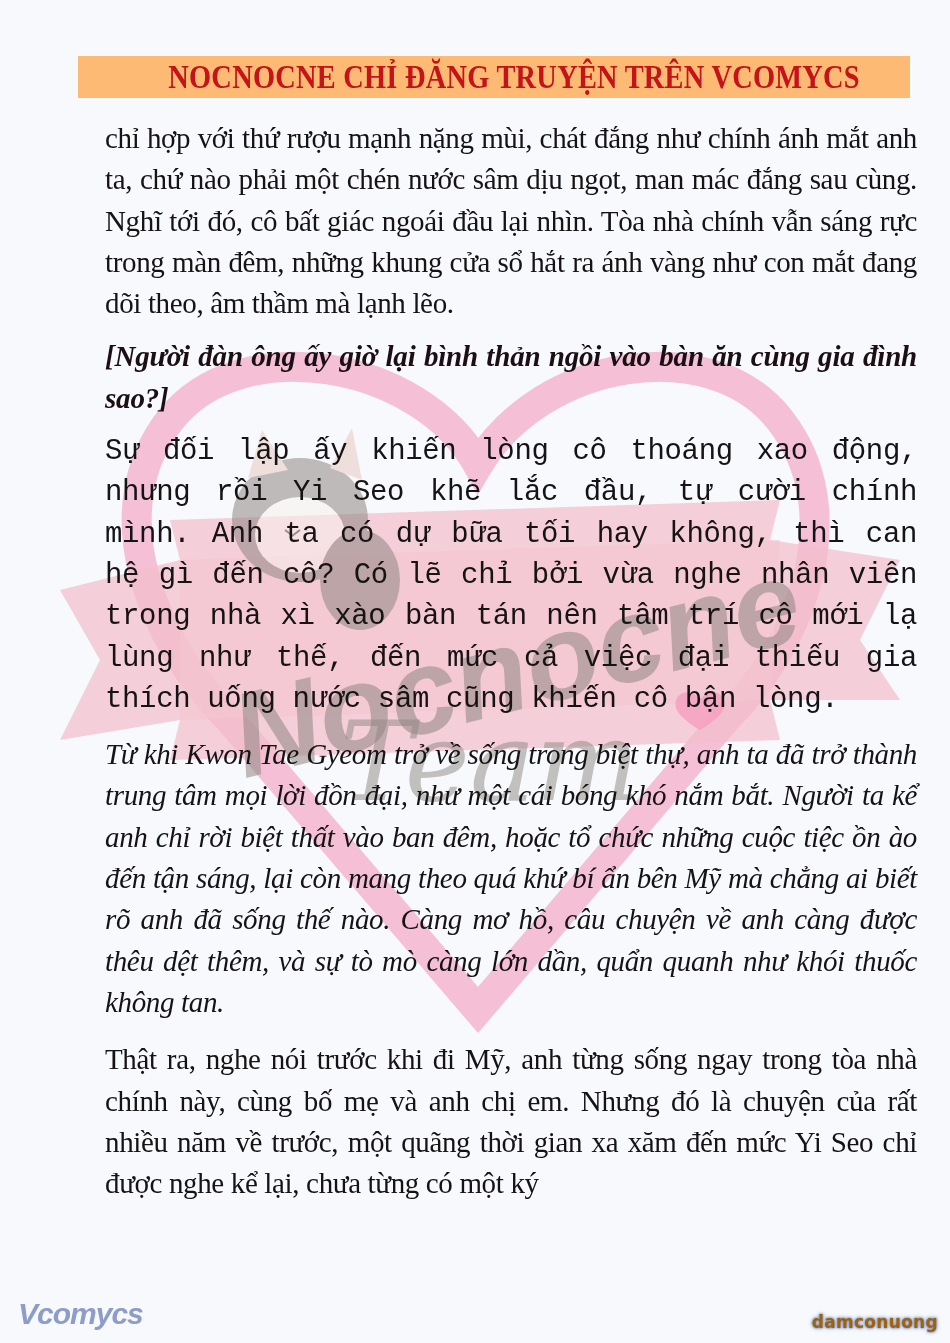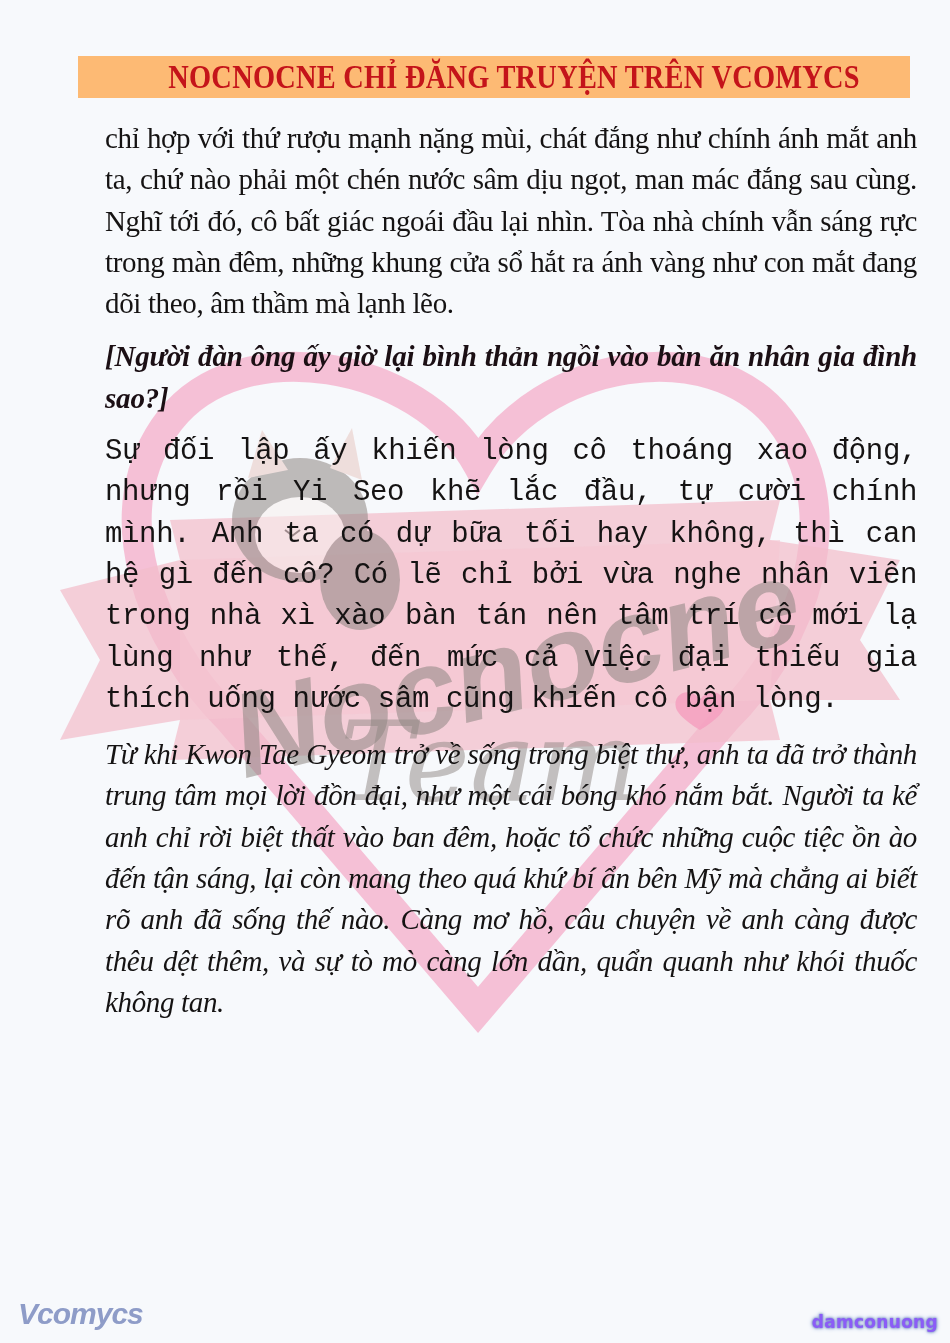--- a/index.html
+++ b/index.html
@@ -79,21 +79,21 @@
       color: #8e9cc8;
       letter-spacing: -1px;
       z-index: 2;
     }
     .footer-credit {
       position: absolute;
       right: 12px;
       top: 1312px;
       font-family: "DejaVu Sans", "Liberation Sans", sans-serif;
       font-size: 17px;
-      color: #8b5cf6;
+      color: #a16207;
       font-weight: bold;
       text-shadow: 0 0 3px #7d93c9, 0 0 5px #9fb0d8, 0 0 2px #6b82bd;
       z-index: 2;
       letter-spacing: 0.3px;
     }
   </style>
 </head>
 <body>
 
 <svg class="watermark" viewBox="0 0 950 1343" xmlns="http://www.w3.org/2000/svg">
@@ -117,19 +117,20 @@
 
   <path d="M700 700 c -8 -14, -28 -8, -24 8 c 3 10, 24 22, 24 22 c 0 0, 21 -12, 24 -22 c 4 -16, -16 -22, -24 -8 z" fill="#f4a0c0" opacity="0.85"></path>
 </svg>
 
 <div class="header-banner">
   <span class="header-title">NOCNOCNE CHỈ ĐĂNG TRUYỆN TRÊN VCOMYCS</span>
 </div>
 
 <div class="content">
   <p class="para p1">chỉ hợp với thứ rượu mạnh nặng mùi, chát đắng như chính ánh mắt anh ta, chứ nào phải một chén nước sâm dịu ngọt, man mác đắng sau cùng. Nghĩ tới đó, cô bất giác ngoái đầu lại nhìn. Tòa nhà chính vẫn sáng rực trong màn đêm, những khung cửa sổ hắt ra ánh vàng như con mắt đang dõi theo, âm thầm mà lạnh lẽo.</p>
-  <p class="para italic">[Người đàn ông ấy giờ lại bình thản ngồi vào bàn ăn nhân gia đình sao?]</p>
+  <p class="para italic">[Người đàn ông ấy giờ lại bình thản ngồi vào bàn ăn cùng gia đình sao?]</p>
   <p class="para p3">Sự đối lập ấy khiến lòng cô thoáng xao động, nhưng rồi Yi Seo khẽ lắc đầu, tự cười chính mình. Anh ta có dự bữa tối hay không, thì can hệ gì đến cô? Có lẽ chỉ bởi vừa nghe nhân viên trong nhà xì xào bàn tán nên tâm trí cô mới lạ lùng như thế, đến mức cả việc đại thiếu gia thích uống nước sâm cũng khiến cô bận lòng.</p>
   <p class="para p4">Từ khi Kwon Tae Gyeom trở về sống trong biệt thự, anh ta đã trở thành trung tâm mọi lời đồn đại, như một cái bóng khó nắm bắt. Người ta kể anh chỉ rời biệt thất vào ban đêm, hoặc tổ chức những cuộc tiệc ồn ào đến tận sáng, lại còn mang theo quá khứ bí ẩn bên Mỹ mà chẳng ai biết rõ anh đã sống thế nào. Càng mơ hồ, câu chuyện về anh càng được thêu dệt thêm, và sự tò mò càng lớn dần, quẩn quanh như khói thuốc không tan.</p>
+  <p class="para">Thật ra, nghe nói trước khi đi Mỹ, anh từng sống ngay trong tòa nhà chính này, cùng bố mẹ và anh chị em. Nhưng đó là chuyện của rất nhiều năm về trước, một quãng thời gian xa xăm đến mức Yi Seo chỉ được nghe kể lại, chưa từng có một ký</p>
 </div>
 
 <div class="footer-logo">Vcomycs</div>
 <div class="footer-credit">damconuong</div>
 
 </body></html>

